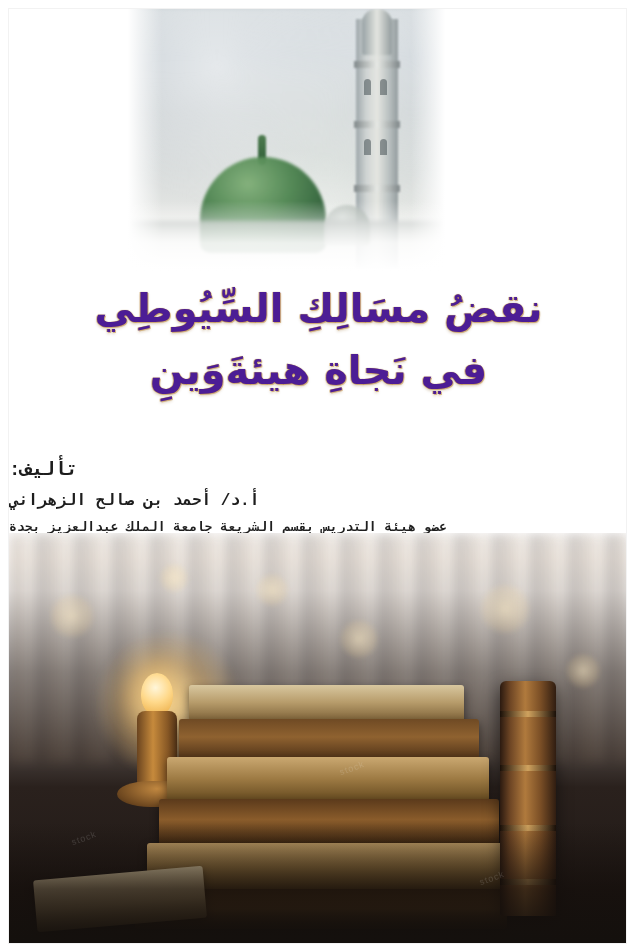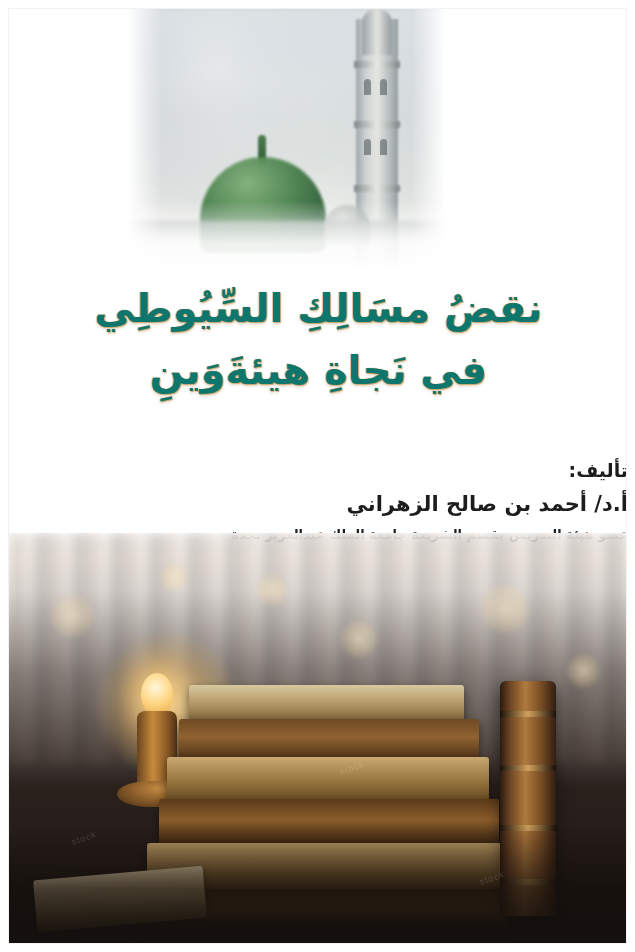--- a/index.html
+++ b/index.html
@@ -155,50 +155,51 @@
     top: 268px;
     width: 619px;
     text-align: center;
     direction: rtl;
   }
   .main-title {
     font-family: "DejaVu Sans", sans-serif;
     font-size: 40px;
     line-height: 1.55;
     font-weight: bold;
-    color: #0f766e;
+    color: #4c1d95;
     letter-spacing: 0px;
     text-shadow:
       0 0 1px rgba(176,126,52,0.85),
       1px 1px 0 rgba(196,146,70,0.55),
       -1px 0 0 rgba(196,146,70,0.45),
       0 2px 3px rgba(140,96,30,0.30);
     padding: 0 40px;
     margin: 0;
   }
   .main-title .line2 { display: block; }
 
   
   .author-block {
     position: absolute;
     left: 0;
     top: 448px;
     width: 619px;
-    text-align: right;
+    text-align: left;
     direction: rtl;
     color: #1d1d1d;
+    font-family: Liberation Mono, monospace;
   }
   .author-label {
     font-size: 19px;
     font-weight: bold;
     margin: 0 0 6px 0;
     line-height: 1.4;
   }
   .author-name {
-    font-size: 21px;
+    font-size: 16px;
     font-weight: bold;
     margin: 0 0 6px 0;
     line-height: 1.4;
   }
   .author-affiliation {
     font-size: 13px;
     font-weight: bold;
     margin: 0;
     line-height: 1.5;
     color: #1f1f1f;

